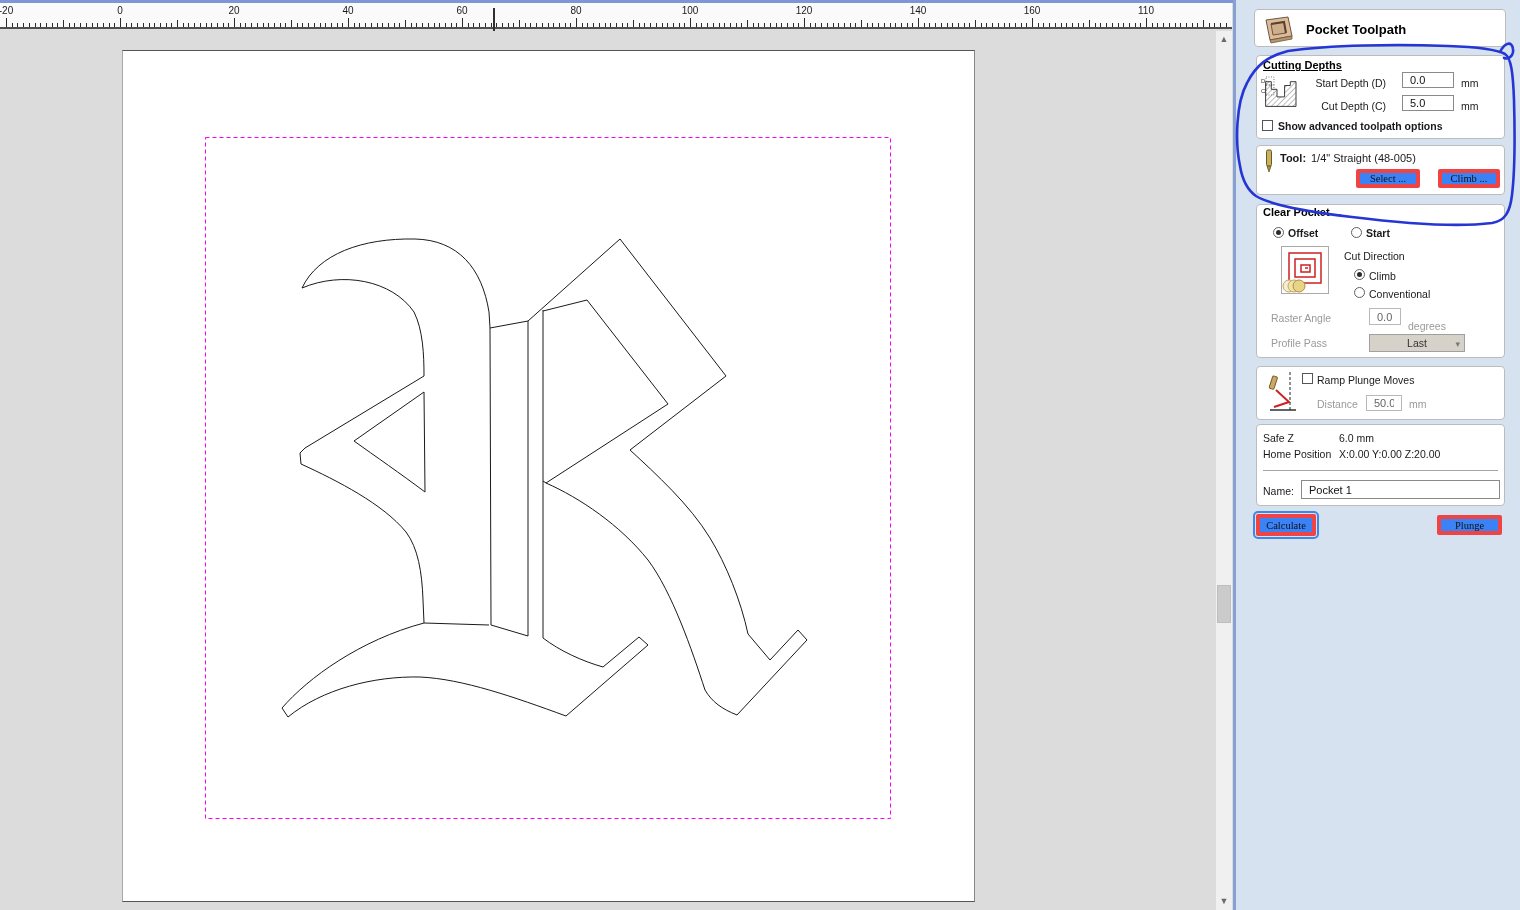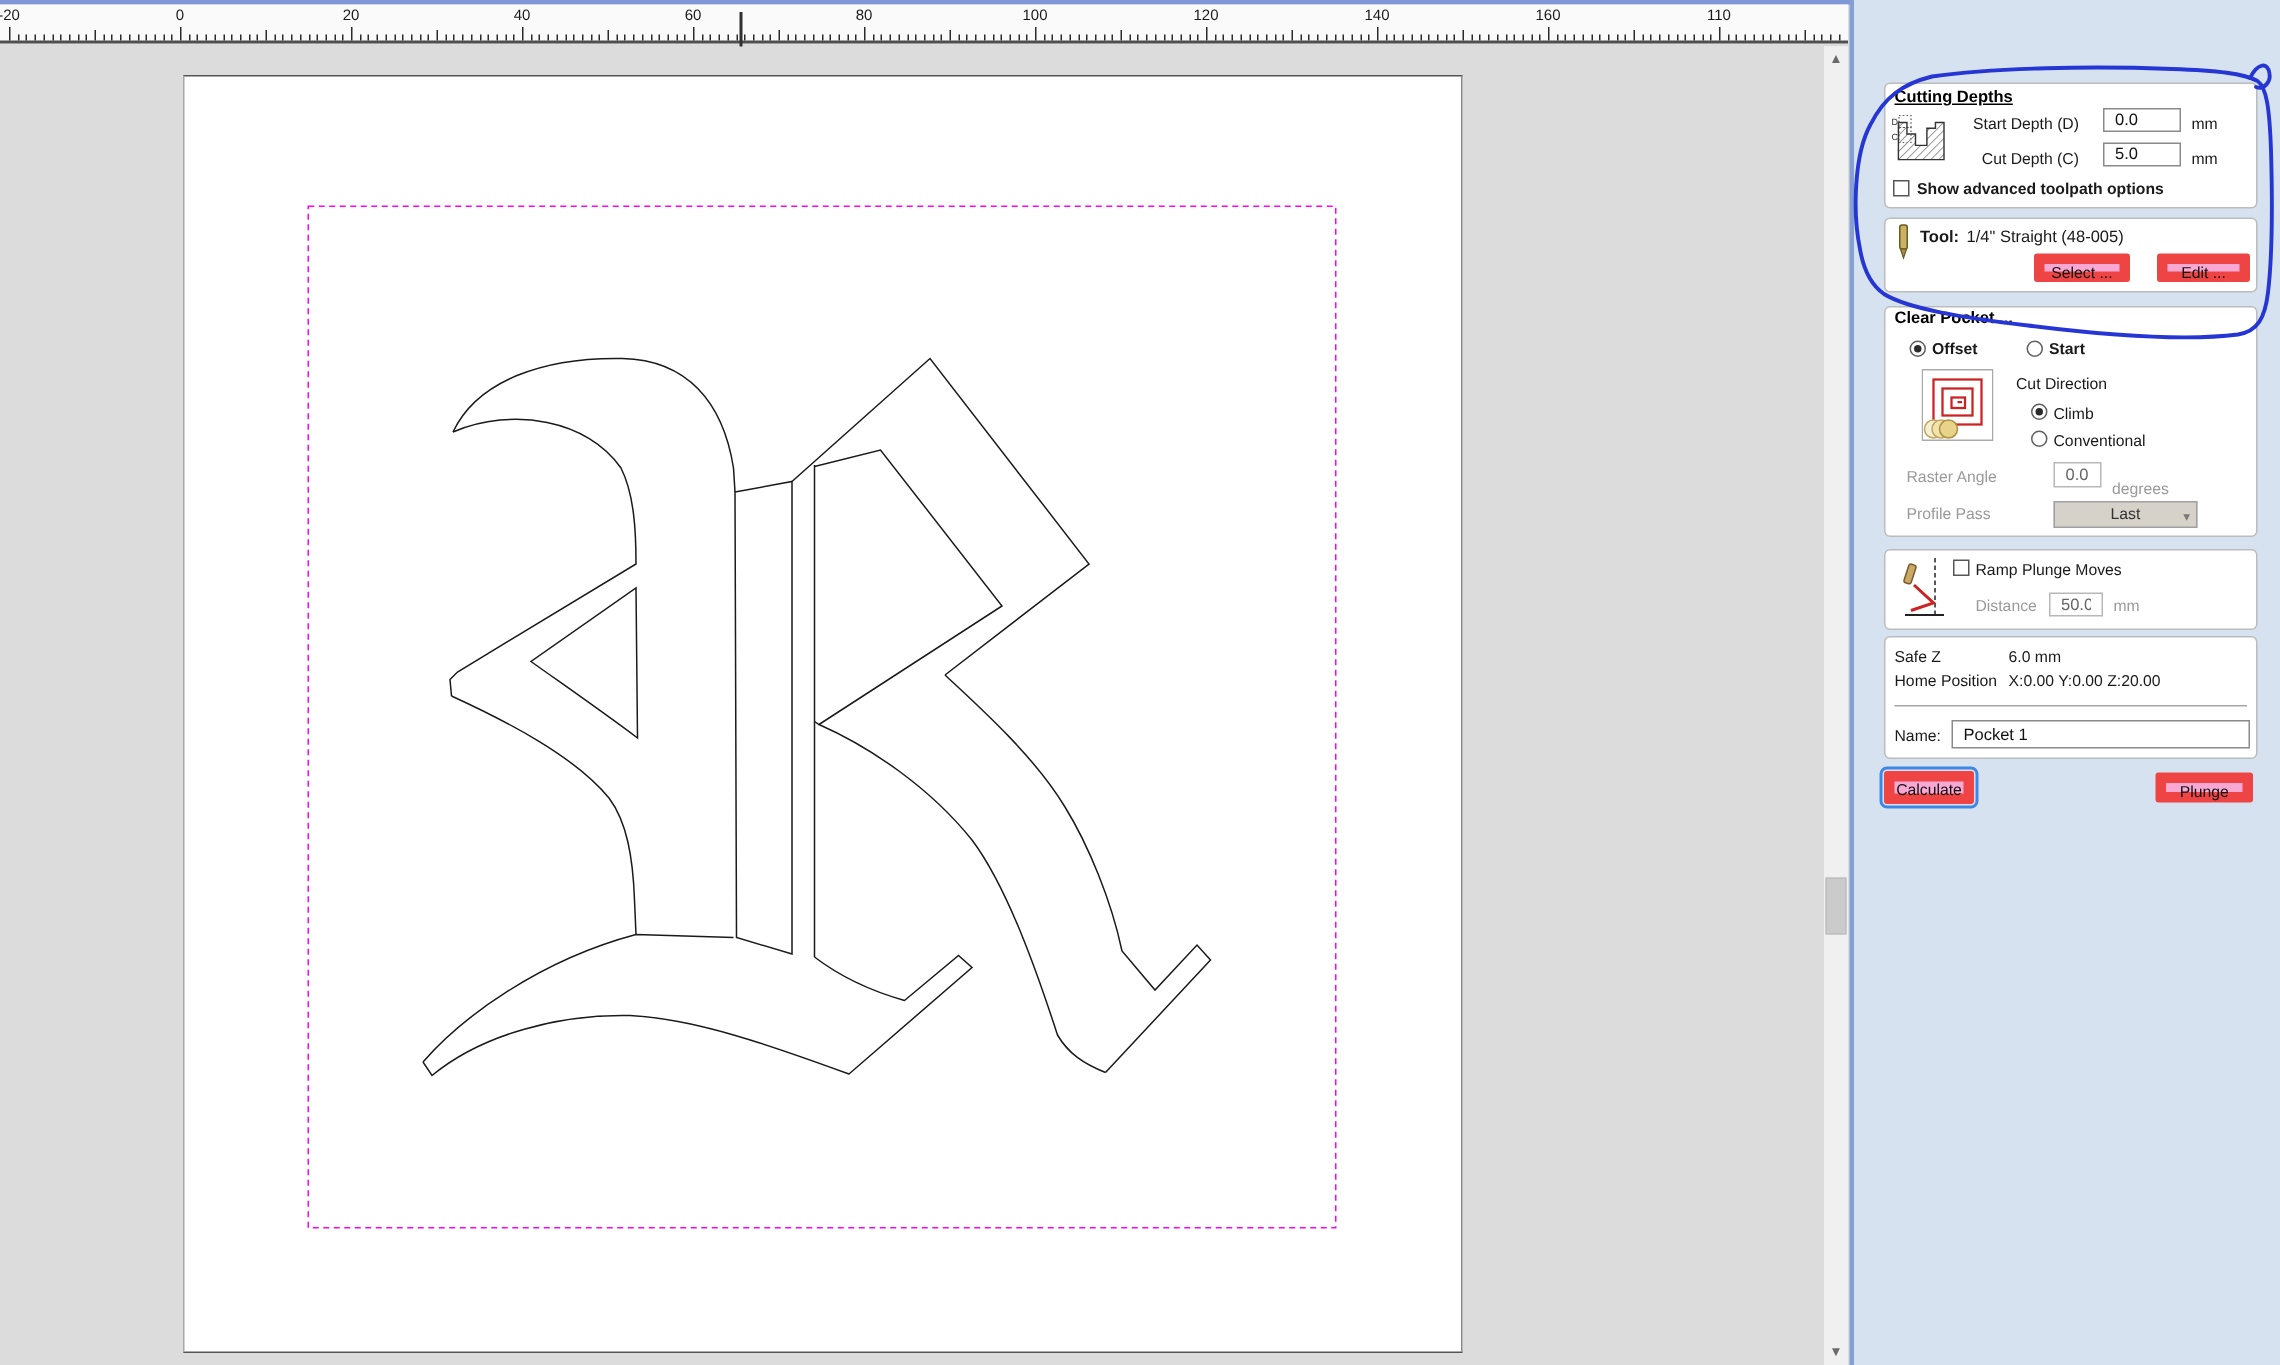--- a/index.html
+++ b/index.html
@@ -35,22 +35,22 @@
   .panel { position:absolute; left:1236px; top:0; width:284px; height:910px; background:#d7e2f0; font-size:10.5px; color:#1a1a1a; }
   .panel .abs { position:absolute; }
   .box { position:absolute; background:#fff; border:1px solid #bcbcbc; border-radius:4px; }
   .box-title { font-weight:bold; font-size:11px; color:#000; }
   .lbl { font-size:10.5px; color:#1a1a1a; }
   .lbl-gray { font-size:10.5px; color:#9a9a9a; }
   .bold { font-weight:bold; }
   input.fld { position:absolute; border:1px solid #8a8a8a; font-size:11px; padding:0 7px;
               font-family:"Liberation Sans", sans-serif; background:#fff; color:#111; }
   input.fld.dis { border-color:#b8b8b8; color:#666; }
-  .btn { position:absolute; background:#f9a8d4; border:7px solid #ef4444; border-radius:2px;
-         font-size:10.5px; font-family:Liberation Sans, sans-serif; color:#111; text-align:center; cursor:default; }
+  .btn { position:absolute; background:#3b82f6; border:4px solid #ef4444; border-radius:2px;
+         font-size:10.5px; font-family:Liberation Serif, serif; color:#111; text-align:center; cursor:default; }
   .btn.focus { outline:2px solid #3f87e5; outline-offset:1px; }
   .radio { position:absolute; width:11px; height:11px; border:1px solid #5f5f5f; border-radius:50%; background:#fff; }
   .radio.sel::after { content:''; display:block; width:5px; height:5px; margin:2px; background:#2b2b2b; border-radius:50%; }
   .chk { position:absolute; width:11px; height:11px; border:1px solid #565656; background:#fff; }
   .dropdown { position:absolute; background:#d6d2ca; border:1px solid #a0a0a0; color:#333;
               font-size:10.5px; padding:2px 5px; }
   .dropdown .chev { position:absolute; right:4px; top:4px; font-size:9px; color:#7a7a7a; }
   .sep-line { position:absolute; height:1px; background:#a5a5a5; }
 
   #annot-svg { position:absolute; left:0; top:0; pointer-events:none; }
@@ -313,20 +313,29 @@
 
   <div class="vscroll">
     <div class="vs-btn up">▲</div>
     <div class="vs-thumb"></div>
     <div class="vs-btn down">▼</div>
   </div>
   <div class="blue-sep"></div>
 
   <div class="panel">
 
+    <div class="box" style="left:18px; top:9px; width:252px; height:38px;">
+      <svg width="32" height="30" style="position:absolute; left:8px; top:4px;" viewBox="0 0 32 30">
+        <polygon points="3,6 25,3 29,22 7,26" fill="#ddbb99" stroke="#6b573f" stroke-width="1"></polygon>
+        <polygon points="7,26 29,22 29,25 8,29" fill="#b79570" stroke="#6b573f" stroke-width="0.8"></polygon>
+        <polygon points="8,10 21,8 23,19 10,21" fill="#cfae8a" stroke="#6b573f" stroke-width="1"></polygon>
+        <polyline points="8,10 21,8 23,19" fill="none" stroke="#55432e" stroke-width="2"></polyline>
+      </svg>
+      <span class="box-title" style="position:absolute; left:51px; top:12px; font-size:13px;">Pocket Toolpath</span>
+    </div>
 
     <div class="box" style="left:20px; top:55px; width:249px; height:84px;"></div>
     <span class="abs box-title" style="left:27px; top:59px;text-decoration:underline;">Cutting Depths</span>
     <svg class="abs" width="42" height="36" style="left:24px; top:74px;" viewBox="0 0 42 36">
       <defs>
           <pattern id="hatch" width="4" height="4" patternUnits="userSpaceOnUse" patternTransform="rotate(45)">
         <line x1="0" y1="0" x2="0" y2="4" stroke="#8a8a8a" stroke-width="1.2"></line>
           </pattern>
         </defs>
       <text x="1" y="9" font-size="6" fill="#333">D</text>
@@ -345,21 +354,21 @@
     <span class="abs lbl bold" style="left:42px; top:120px;">Show advanced toolpath options</span>
 
     <div class="box" style="left:20px; top:145px; width:249px; height:50px;"></div>
     <svg class="abs" width="10" height="24" style="left:28px; top:149px;" viewBox="0 0 10 24">
       <rect x="2.5" y="1" width="5" height="16" rx="1.5" fill="#c9b264" stroke="#6a5a20" stroke-width="1"></rect>
       <path d="M3,17 L7,17 L5,23 Z" fill="#a89040" stroke="#6a5a20" stroke-width="0.8"></path>
     </svg>
     <span class="abs lbl bold" style="left:44px; top:152px; font-size:11px;">Tool:</span>
     <span class="abs lbl" style="left:75px; top:152px; font-size:11px;">1/4" Straight  (48-005)</span>
     <button class="btn" style="left:120px; top:169px; width:64px; height:19px;">Select ...</button>
-    <button class="btn" style="left:202px; top:169px; width:62px; height:19px;">Edit ...</button>
+    <button class="btn" style="left:202px; top:169px; width:62px; height:19px;">Climb ...</button>
 
     <div class="box" style="left:20px; top:204px; width:249px; height:154px;"></div>
     <span class="abs box-title" style="left:27px; top:206px;">Clear Pocket ...</span>
     <div class="radio sel" style="left:37px; top:227px;"></div>
     <span class="abs lbl bold" style="left:52px; top:227px;">Offset</span>
     <div class="radio" style="left:115px; top:227px;"></div>
     <span class="abs lbl bold" style="left:130px; top:227px;">Start</span>
     <svg class="abs" width="48" height="48" style="left:45px; top:246px;" viewBox="0 0 48 48">
       <rect x="0.5" y="0.5" width="47" height="47" fill="#fff" stroke="#aaa"></rect>
       <rect x="8" y="7" width="32" height="30" fill="none" stroke="#cc2222" stroke-width="1.5"></rect>

